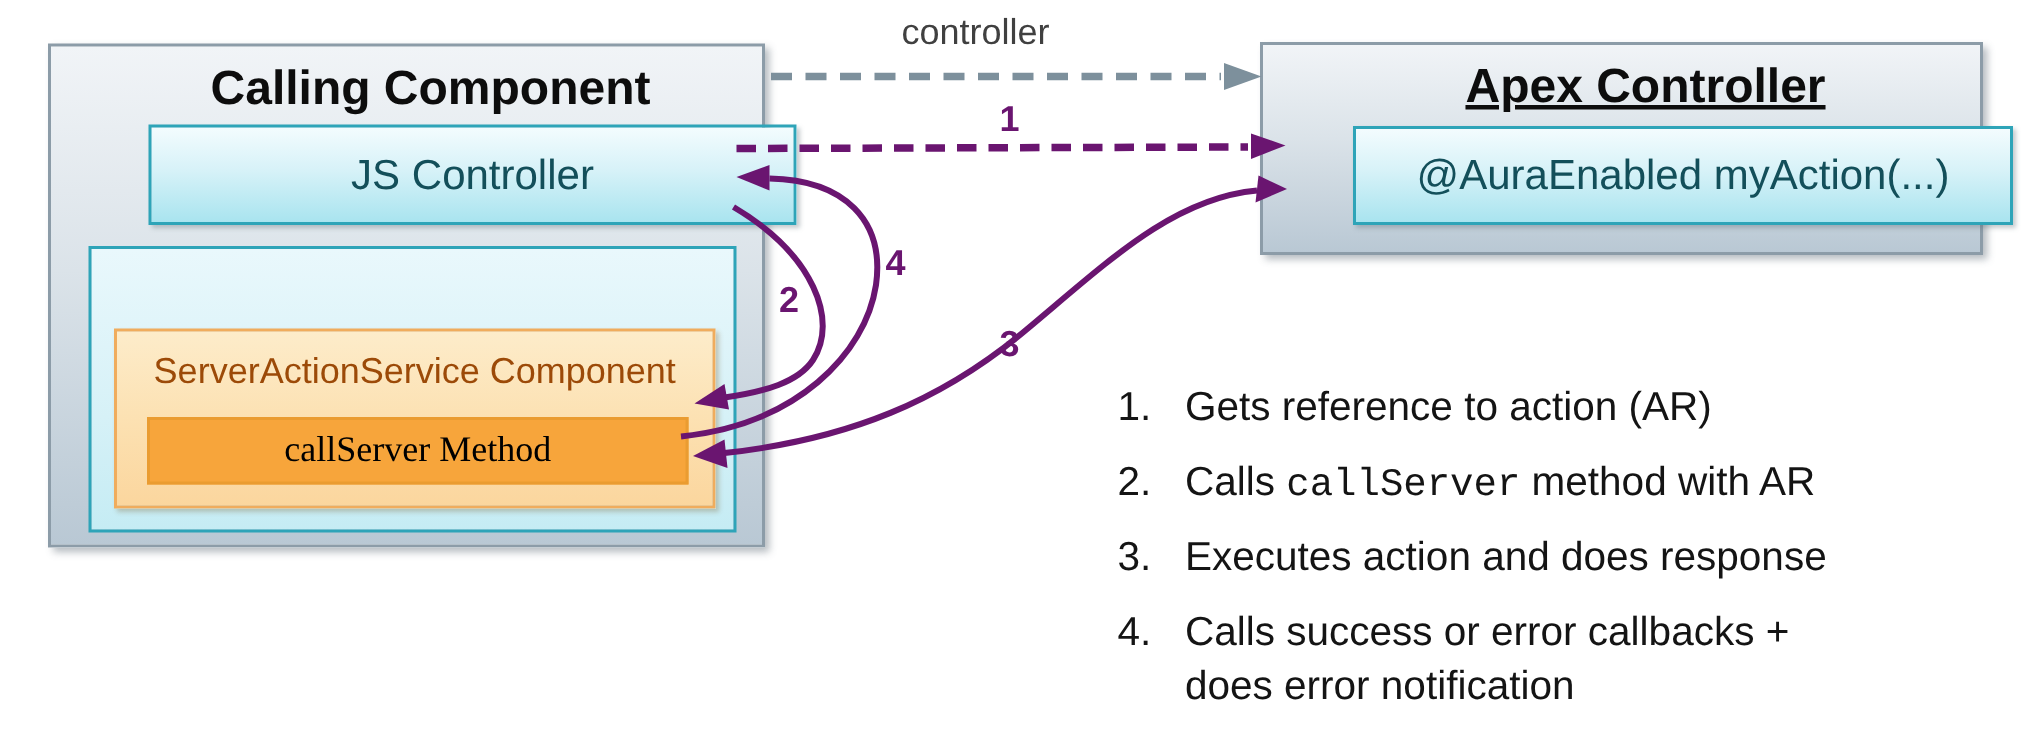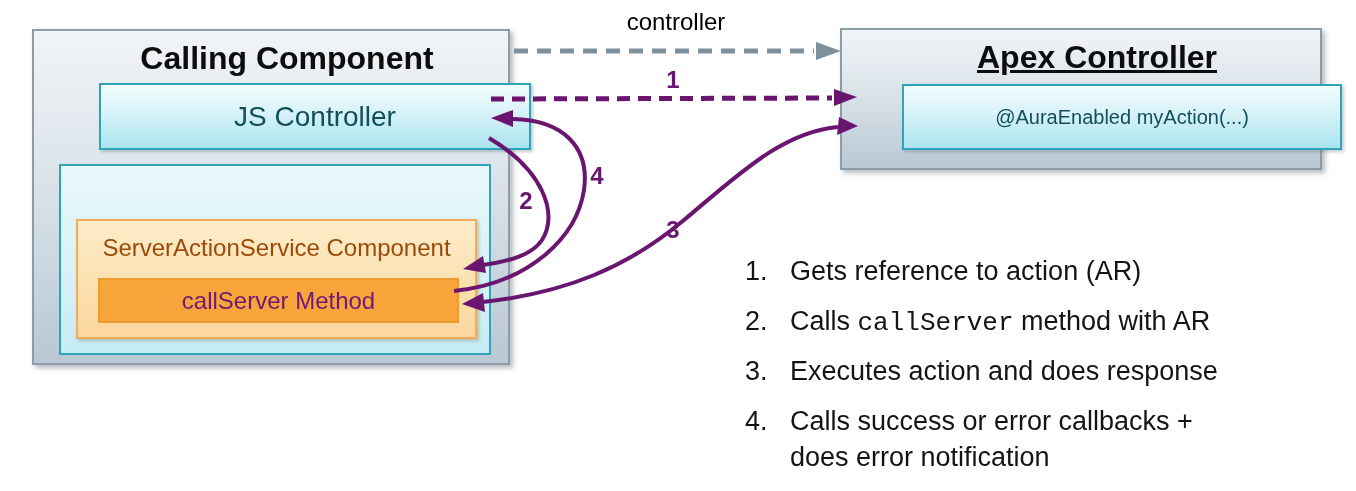--- a/index.html
+++ b/index.html
@@ -47,22 +47,22 @@
 
   .label-center { position:absolute; left:0; width:100%; text-align:center; }
 
   svg.overlay { position:absolute; left:0; top:0; pointer-events:none; }
 
   .arrow-num {
     position:absolute; width:32px; text-align:center;
     font-size:24px; font-weight:bold; color:#6a1570;
   }
   .controller-label {
-    position:absolute; text-align:center;
-    font-size:24px; color:#000000;
+    position:absolute; 
+    font-size:24px; color:#404040;
   }
 
   
   #steps { position:absolute; left:745px; top:254px; width:590px; }
   .step { display:flex; font-size:27px; line-height:34px; color:#141414; margin-bottom:14px; }
   .step .num { width:45px; flex:none; }
   .step .code { font-family:"Liberation Mono", monospace; font-size:26px; }
   .step .line2 { display:block; }
 </style>
 </head>
@@ -76,31 +76,31 @@
     <div class="box cyan-box center-flex" style="left:25px; top:52px; width:432px; height:67px;">
       <span class="teal-text" style="font-size:28px;">JS Controller</span>
     </div>
 
     <div class="box cyan-light" style="left:25px; top:133px; width:432px; height:191px;">
 
       <div class="box orange-outer" style="left:15px; top:53px; width:401px; height:120px;">
         <div class="label-center" style="top:13px; font-size:24px; color:#9c4a08;">ServerActionService Component</div>
 
         <div class="box orange-inner center-flex" style="left:20px; top:57px; width:361px; height:45px;">
-          <span style="font-size:24px; color:#701a75;">callServer Method</span>
+          <span style="font-size:24px; color:#000000;font-family:Liberation Serif, serif;">callServer Method</span>
         </div>
       </div>
     </div>
   </div>
 
   <div class="box outer-box" style="left:840px; top:28px; width:482px; height:142px;">
     <div class="outer-title" style="top:9px;text-decoration:underline;">Apex Controller</div>
 
     <div class="box cyan-box center-flex" style="left:20px; top:54px; width:440px; height:66px;">
-      <span class="teal-text" style="font-size:20px;">@AuraEnabled myAction(...)</span>
+      <span class="teal-text" style="font-size:28px;">@AuraEnabled myAction(...)</span>
     </div>
   </div>
 
   <svg class="overlay" width="1356" height="491" viewBox="0 0 1356 491">
 
     <line x1="514" y1="51" x2="814" y2="51" stroke="#7d909c" stroke-width="5" stroke-dasharray="14 9"></line>
     <polygon points="841,51 816,42 816,60" fill="#7d909c"></polygon>
 
     <line x1="491" y1="99" x2="832" y2="98" stroke="#6a1570" stroke-width="5" stroke-dasharray="13 8"></line>
     <polygon points="857,97 834,89 834,106" fill="#6a1570"></polygon>

